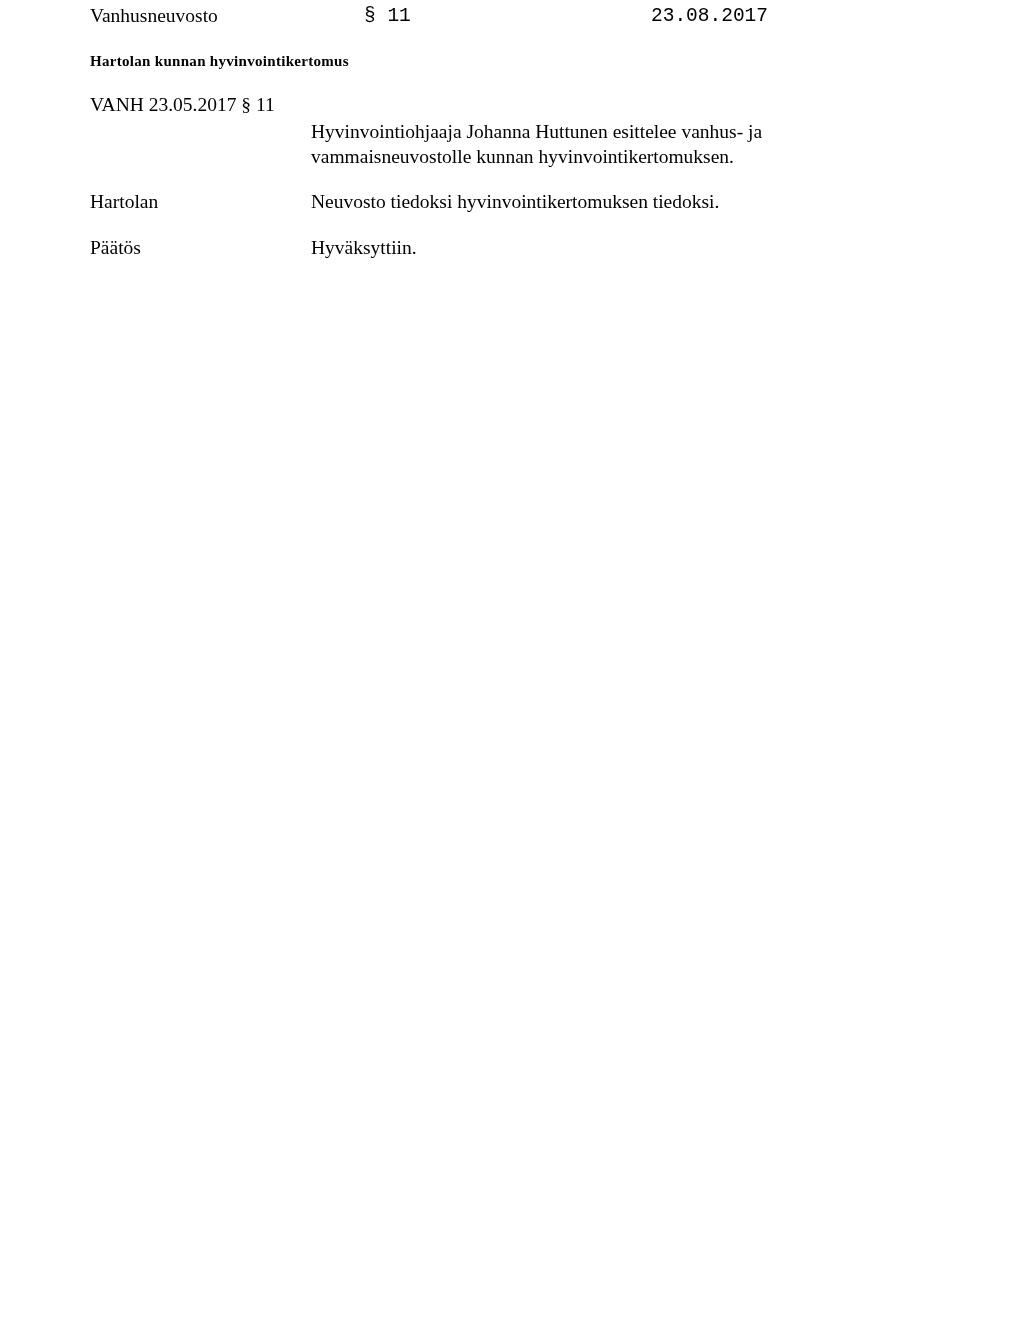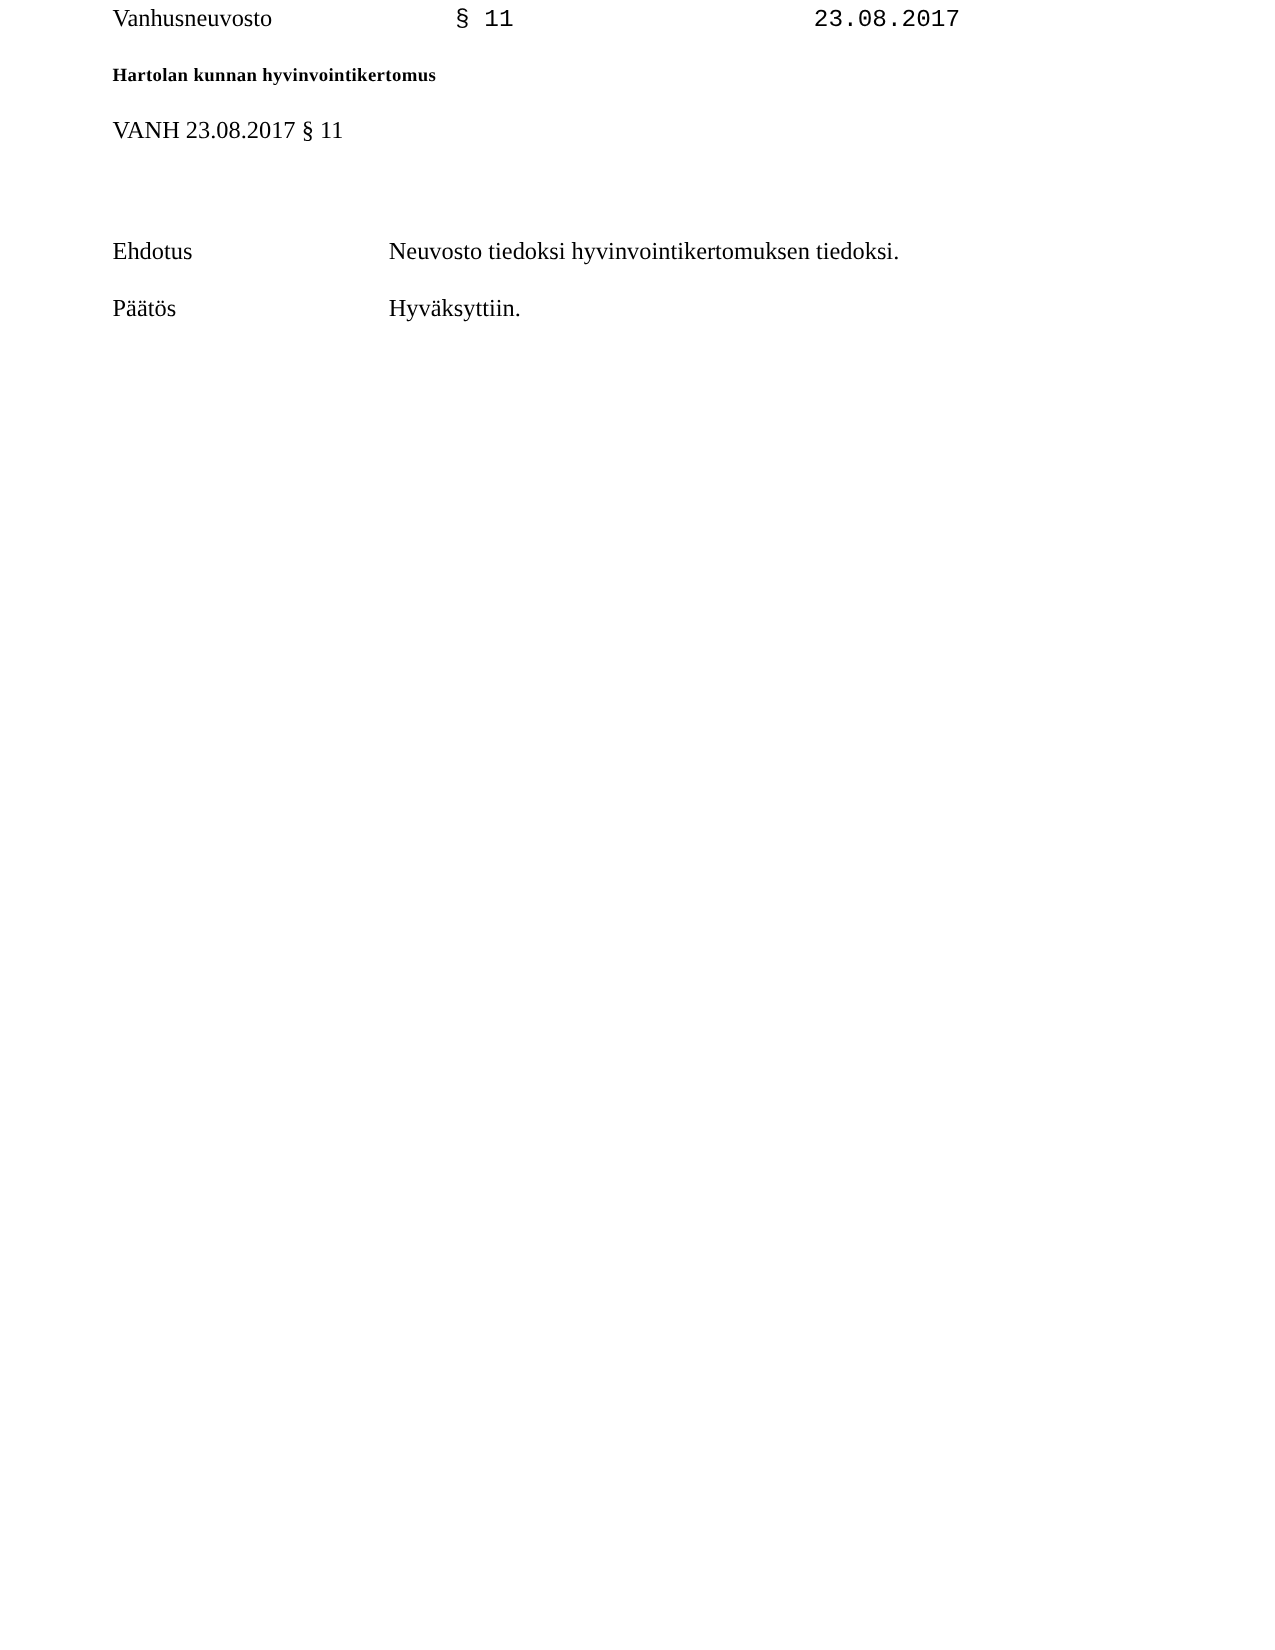--- a/index.html
+++ b/index.html
@@ -95,27 +95,29 @@
 
   <div class="header">
     <span class="h-left">Vanhusneuvosto</span>
     <span class="h-center">§ 11</span>
     <span class="h-right">23.08.2017</span>
   </div>
 
   <div class="doc-title">Hartolan kunnan hyvinvointikertomus</div>
 
   <div class="row" id="row-matter">
-    <span class="label">VANH 23.08.2017 § 11</span>
+    <span class="label">VANH 23.05.2017 § 11</span>
     <div class="content">
+      <p>Hyvinvointiohjaaja Johanna Huttunen esittelee vanhus- ja</p>
+      <p>vammaisneuvostolle kunnan hyvinvointikertomuksen.</p>
     </div>
   </div>
 
   <div class="row" id="row-proposal">
-    <span class="label">Ehdotus</span>
+    <span class="label">Hartolan</span>
     <div class="content">
       <p>Neuvosto tiedoksi hyvinvointikertomuksen tiedoksi.</p>
     </div>
   </div>
 
   <div class="row" id="row-decision">
     <span class="label">Päätös</span>
     <div class="content">
       <p>Hyväksyttiin.</p>
     </div>

